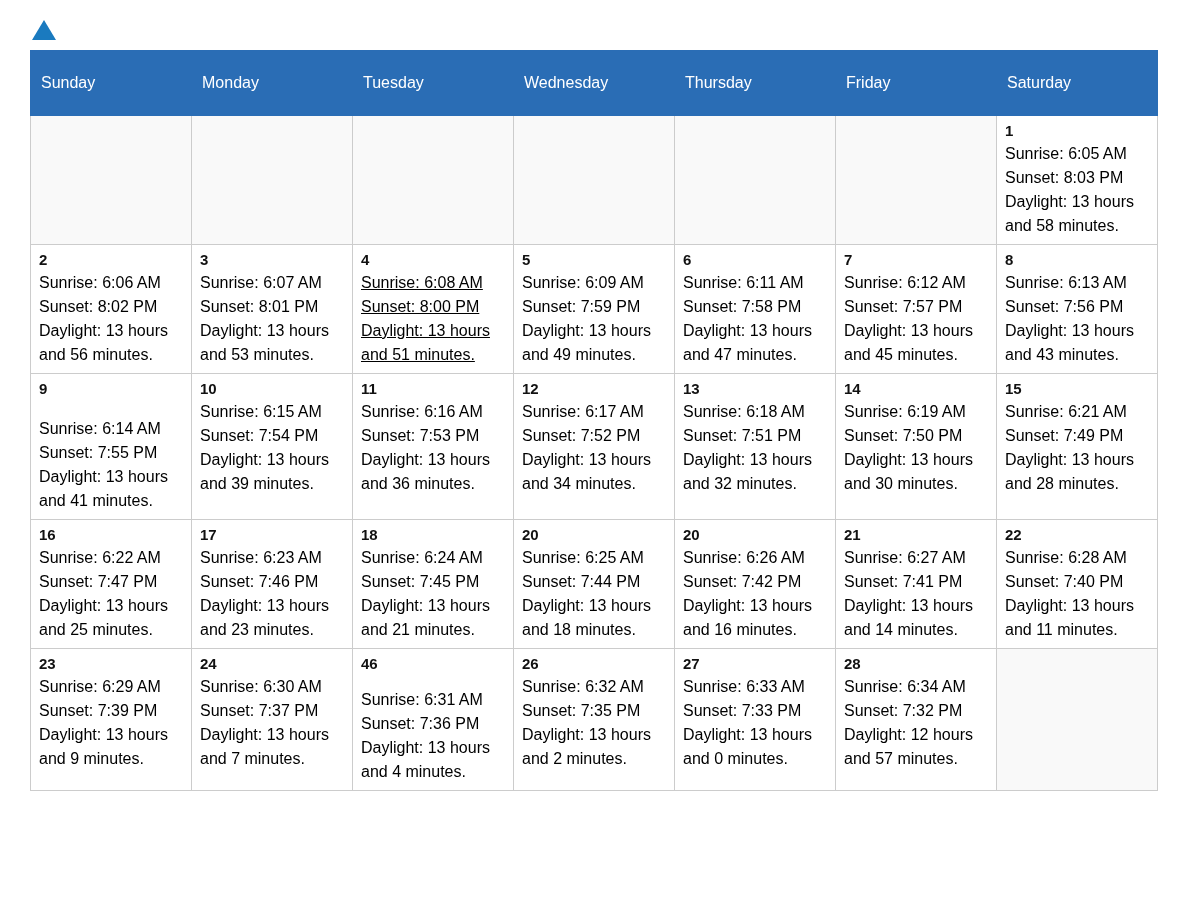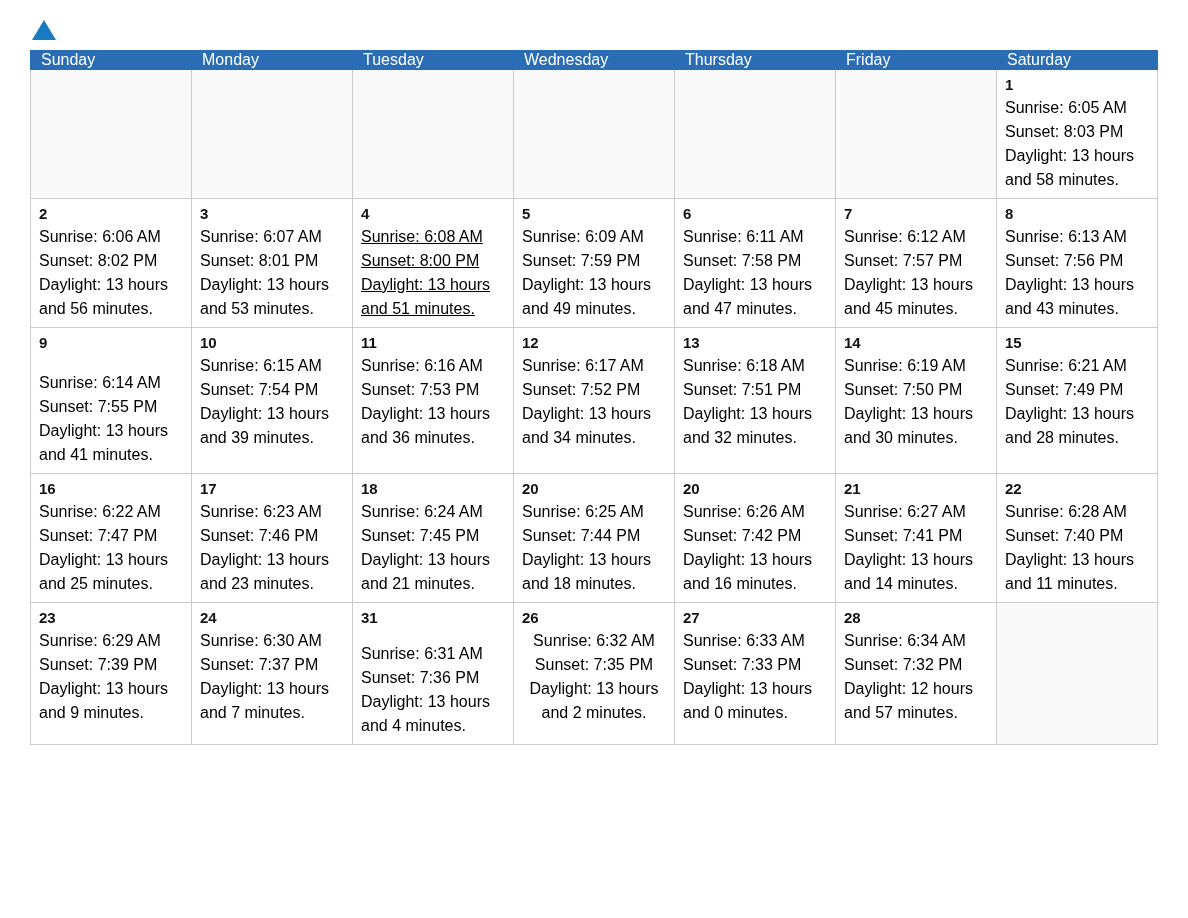--- a/index.html
+++ b/index.html
@@ -58,21 +58,21 @@
       margin-top: 4px;
     }
     .calendar {
       width: 100%;
       border-collapse: collapse;
       margin-top: 8px;
     }
     .calendar thead th {
       background: #2a6db5;
       color: #fff;
-      padding: 0 10px;
+      padding: 23px 10px;
       text-align: left;
       font-size: 16px;
       font-weight: normal;
       border: 1px solid #2a6db5;
     }
     .calendar tbody td {
       vertical-align: top;
       border: 1px solid #ccc;
       padding: 6px 8px;
       width: 14.28%;
@@ -308,29 +308,29 @@
 and 9 minutes.</div>
         </td>
         <td>
           <span class="day-number">24</span>
           <div class="day-info" style="white-space: pre-line;">Sunrise: 6:30 AM
 Sunset: 7:37 PM
 Daylight: 13 hours
 and 7 minutes.</div>
         </td>
         <td>
-          <span class="day-number">31</span>
+          <span class="day-number">46</span>
           <div class="day-info" style="white-space: pre-line; margin-top: 16px;">Sunrise: 6:31 AM
 Sunset: 7:36 PM
 Daylight: 13 hours
 and 4 minutes.</div>
         </td>
         <td>
           <span class="day-number">26</span>
-          <div class="day-info" style="white-space: pre-line; text-align: center;">Sunrise: 6:32 AM
+          <div class="day-info" style="white-space: pre-line;">Sunrise: 6:32 AM
 Sunset: 7:35 PM
 Daylight: 13 hours
 and 2 minutes.</div>
         </td>
         <td>
           <span class="day-number">27</span>
           <div class="day-info" style="white-space: pre-line;">Sunrise: 6:33 AM
 Sunset: 7:33 PM
 Daylight: 13 hours
 and 0 minutes.</div>

